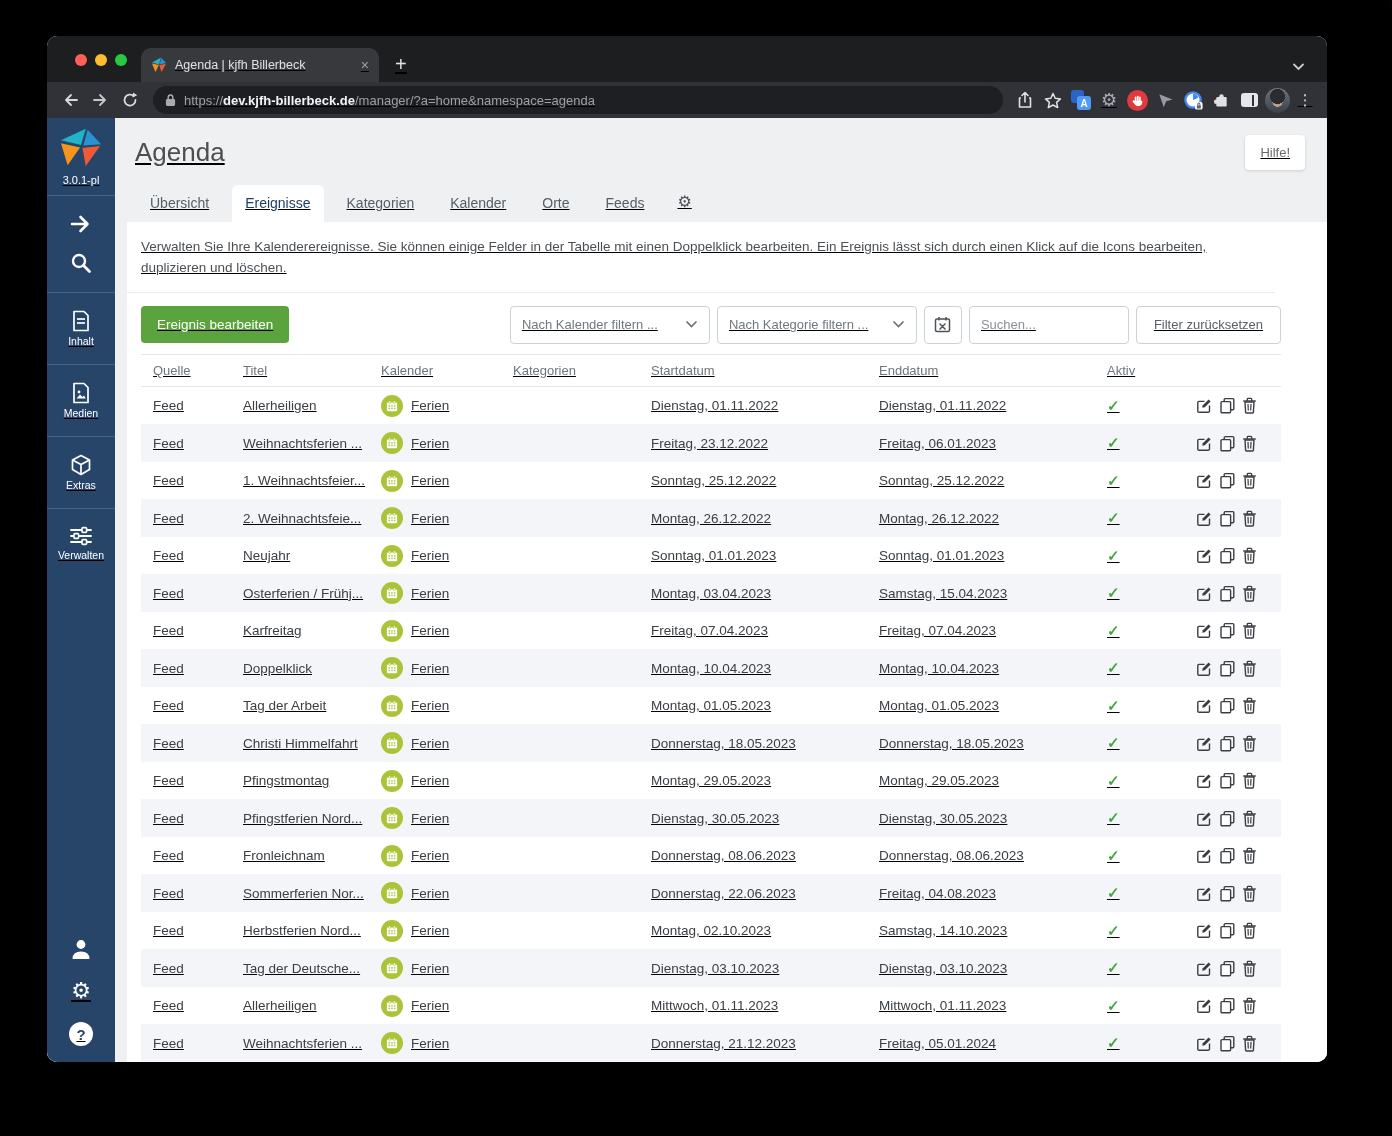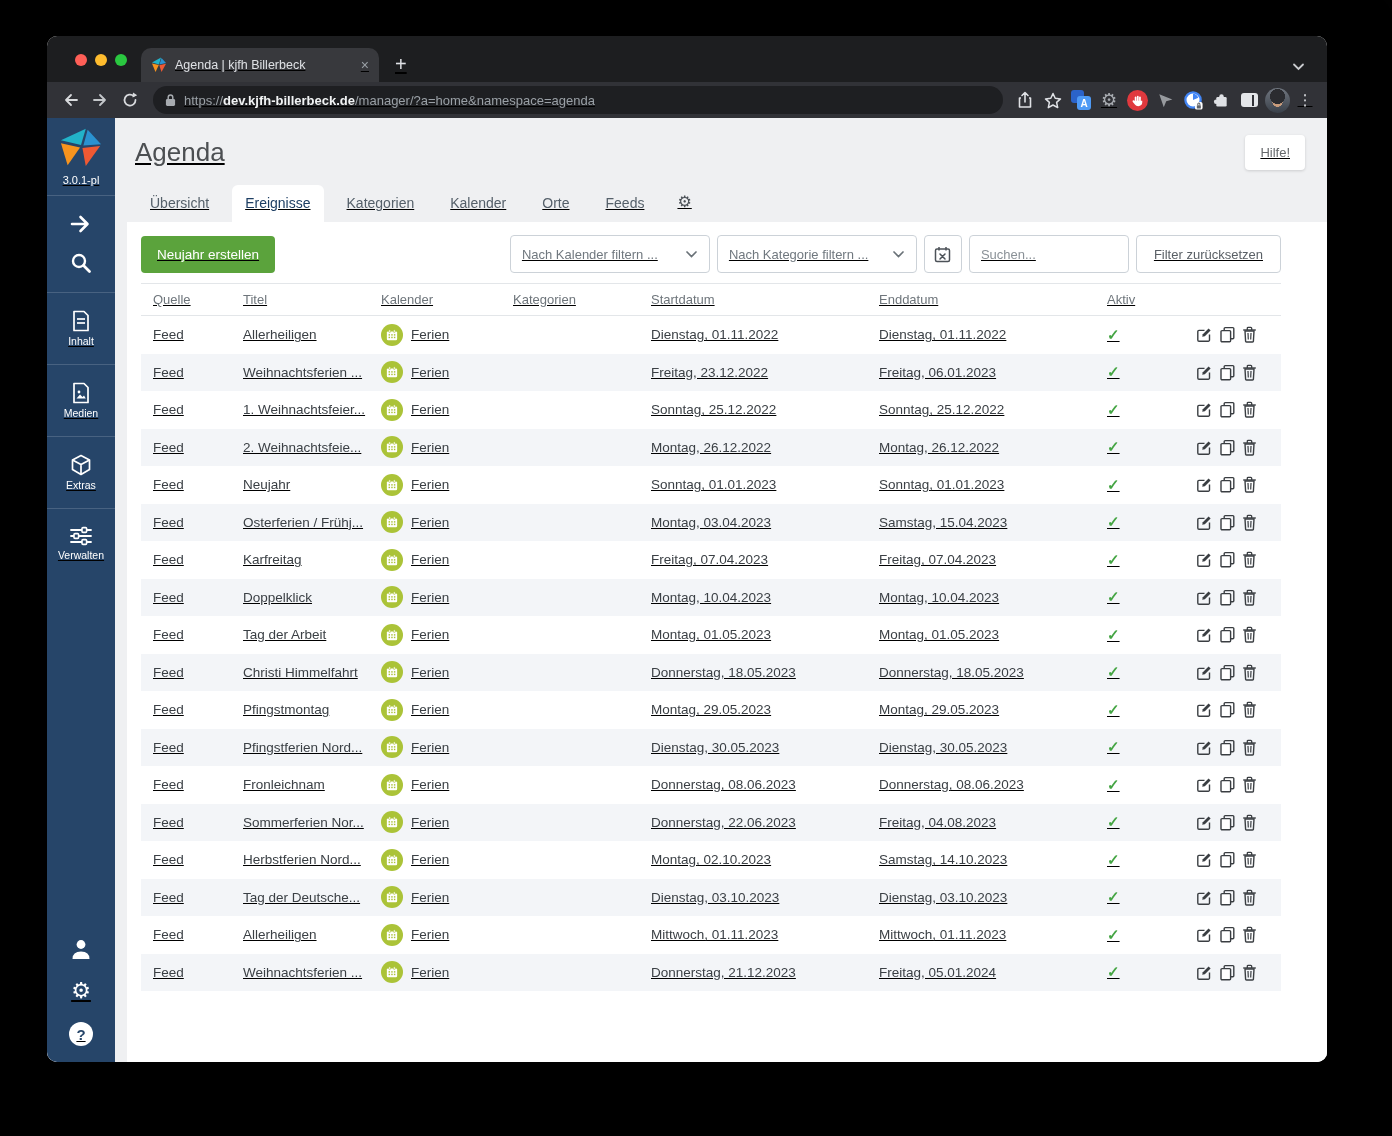--- a/index.html
+++ b/index.html
@@ -306,23 +306,24 @@
         <span class="atab">Übersicht</span>
         <span class="atab active">Ereignisse</span>
         <span class="atab">Kategorien</span>
         <span class="atab">Kalender</span>
         <span class="atab">Orte</span>
         <span class="atab">Feeds</span>
         <span class="tabgear">⚙</span>
       </div>
 
       <div class="panel">
+        <p class="desc">Verwalten Sie Ihre Kalenderereignisse. Sie können einige Felder in der Tabelle mit einen Doppelklick bearbeiten. Ein Ereignis lässt sich durch einen Klick auf die Icons bearbeiten, duplizieren und löschen.</p>
 
         <div class="filters">
-          <button class="btn-create">Neujahr erstellen</button>
+          <button class="btn-create">Ereignis bearbeiten</button>
           <div class="fgroup">
             <div class="fselect">
               <span>Nach Kalender filtern ...</span>
               <svg width="13" height="9" viewBox="0 0 13 9">
                   <polyline points="2,2 6.5,6.5 11,2" fill="none" stroke="#6a7278" stroke-width="1.7" stroke-linecap="round"></polyline>
                 </svg>
             </div>
             <div class="fselect">
               <span>Nach Kategorie filtern ...</span>
               <svg width="13" height="9" viewBox="0 0 13 9">

